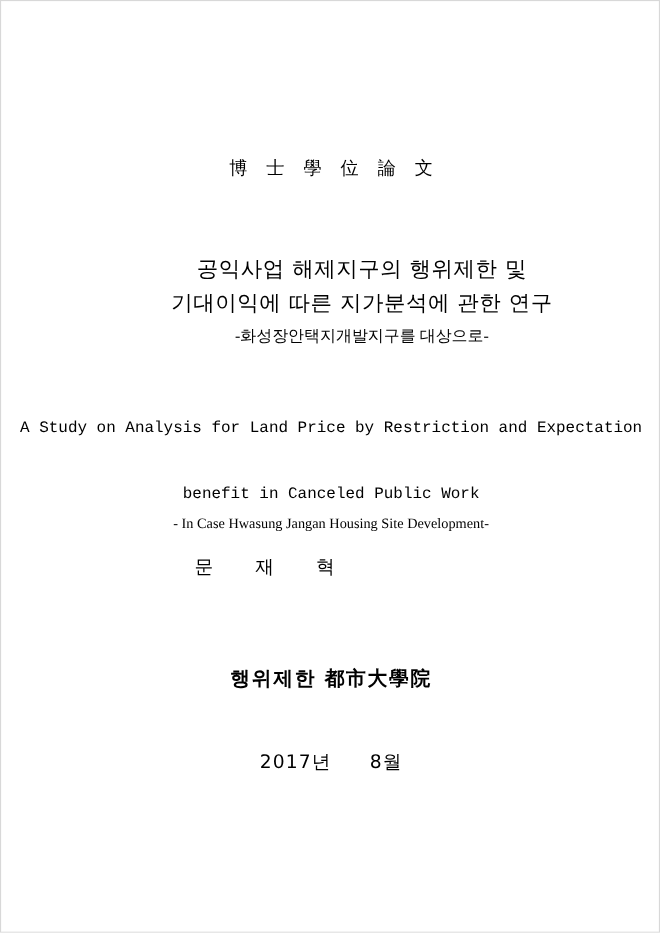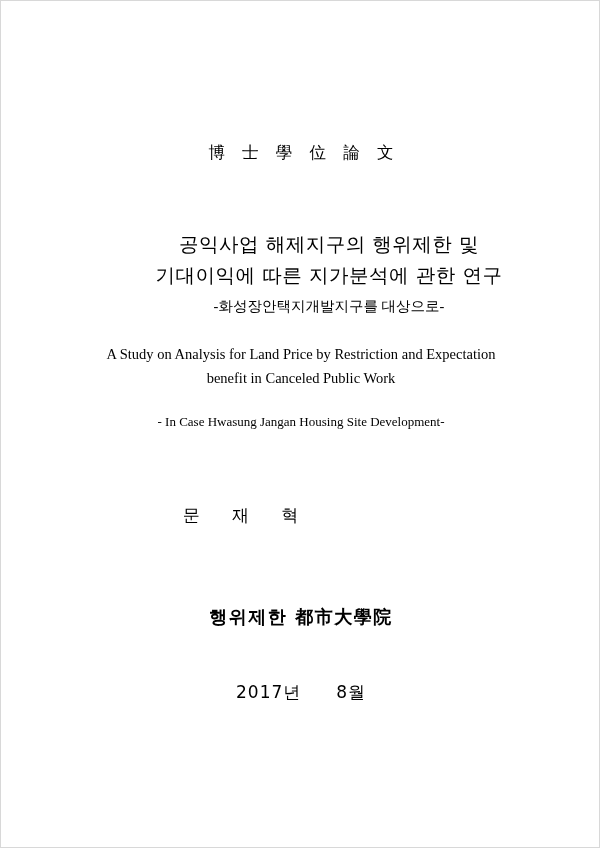--- a/index.html
+++ b/index.html
@@ -60,37 +60,38 @@
   }
   .title-en-block {
     position: absolute;
     top: 341px;
     left: 0;
     width: 600px;
   }
   .title-en {
     font-size: 14.5px;
     line-height: 24px;
-    font-family: Liberation Serif, serif;
+    font-family: Liberation Mono, monospace;
+    margin-top: 36px;
   }
   .subtitle-en {
     font-size: 13px;
     line-height: 24px;
-    margin-top: 20px;
+    margin-top: 2px;
     font-family: "Liberation Serif", serif;
   }
   .author {
     position: absolute;
     top: 503px;
     left: 0;
     width: 479px;
     font-size: 17px;
     letter-spacing: 14px;
     text-indent: 14px;
-    font-family: Liberation Serif, serif;
+    font-family: Liberation Mono, monospace;
   }
   .institution {
     position: absolute;
     top: 604px;
     left: 0;
     width: 600px;
     font-size: 18px;
     letter-spacing: 1.5px;
     font-family: "DejaVu Serif", serif;
     font-weight: 600;

